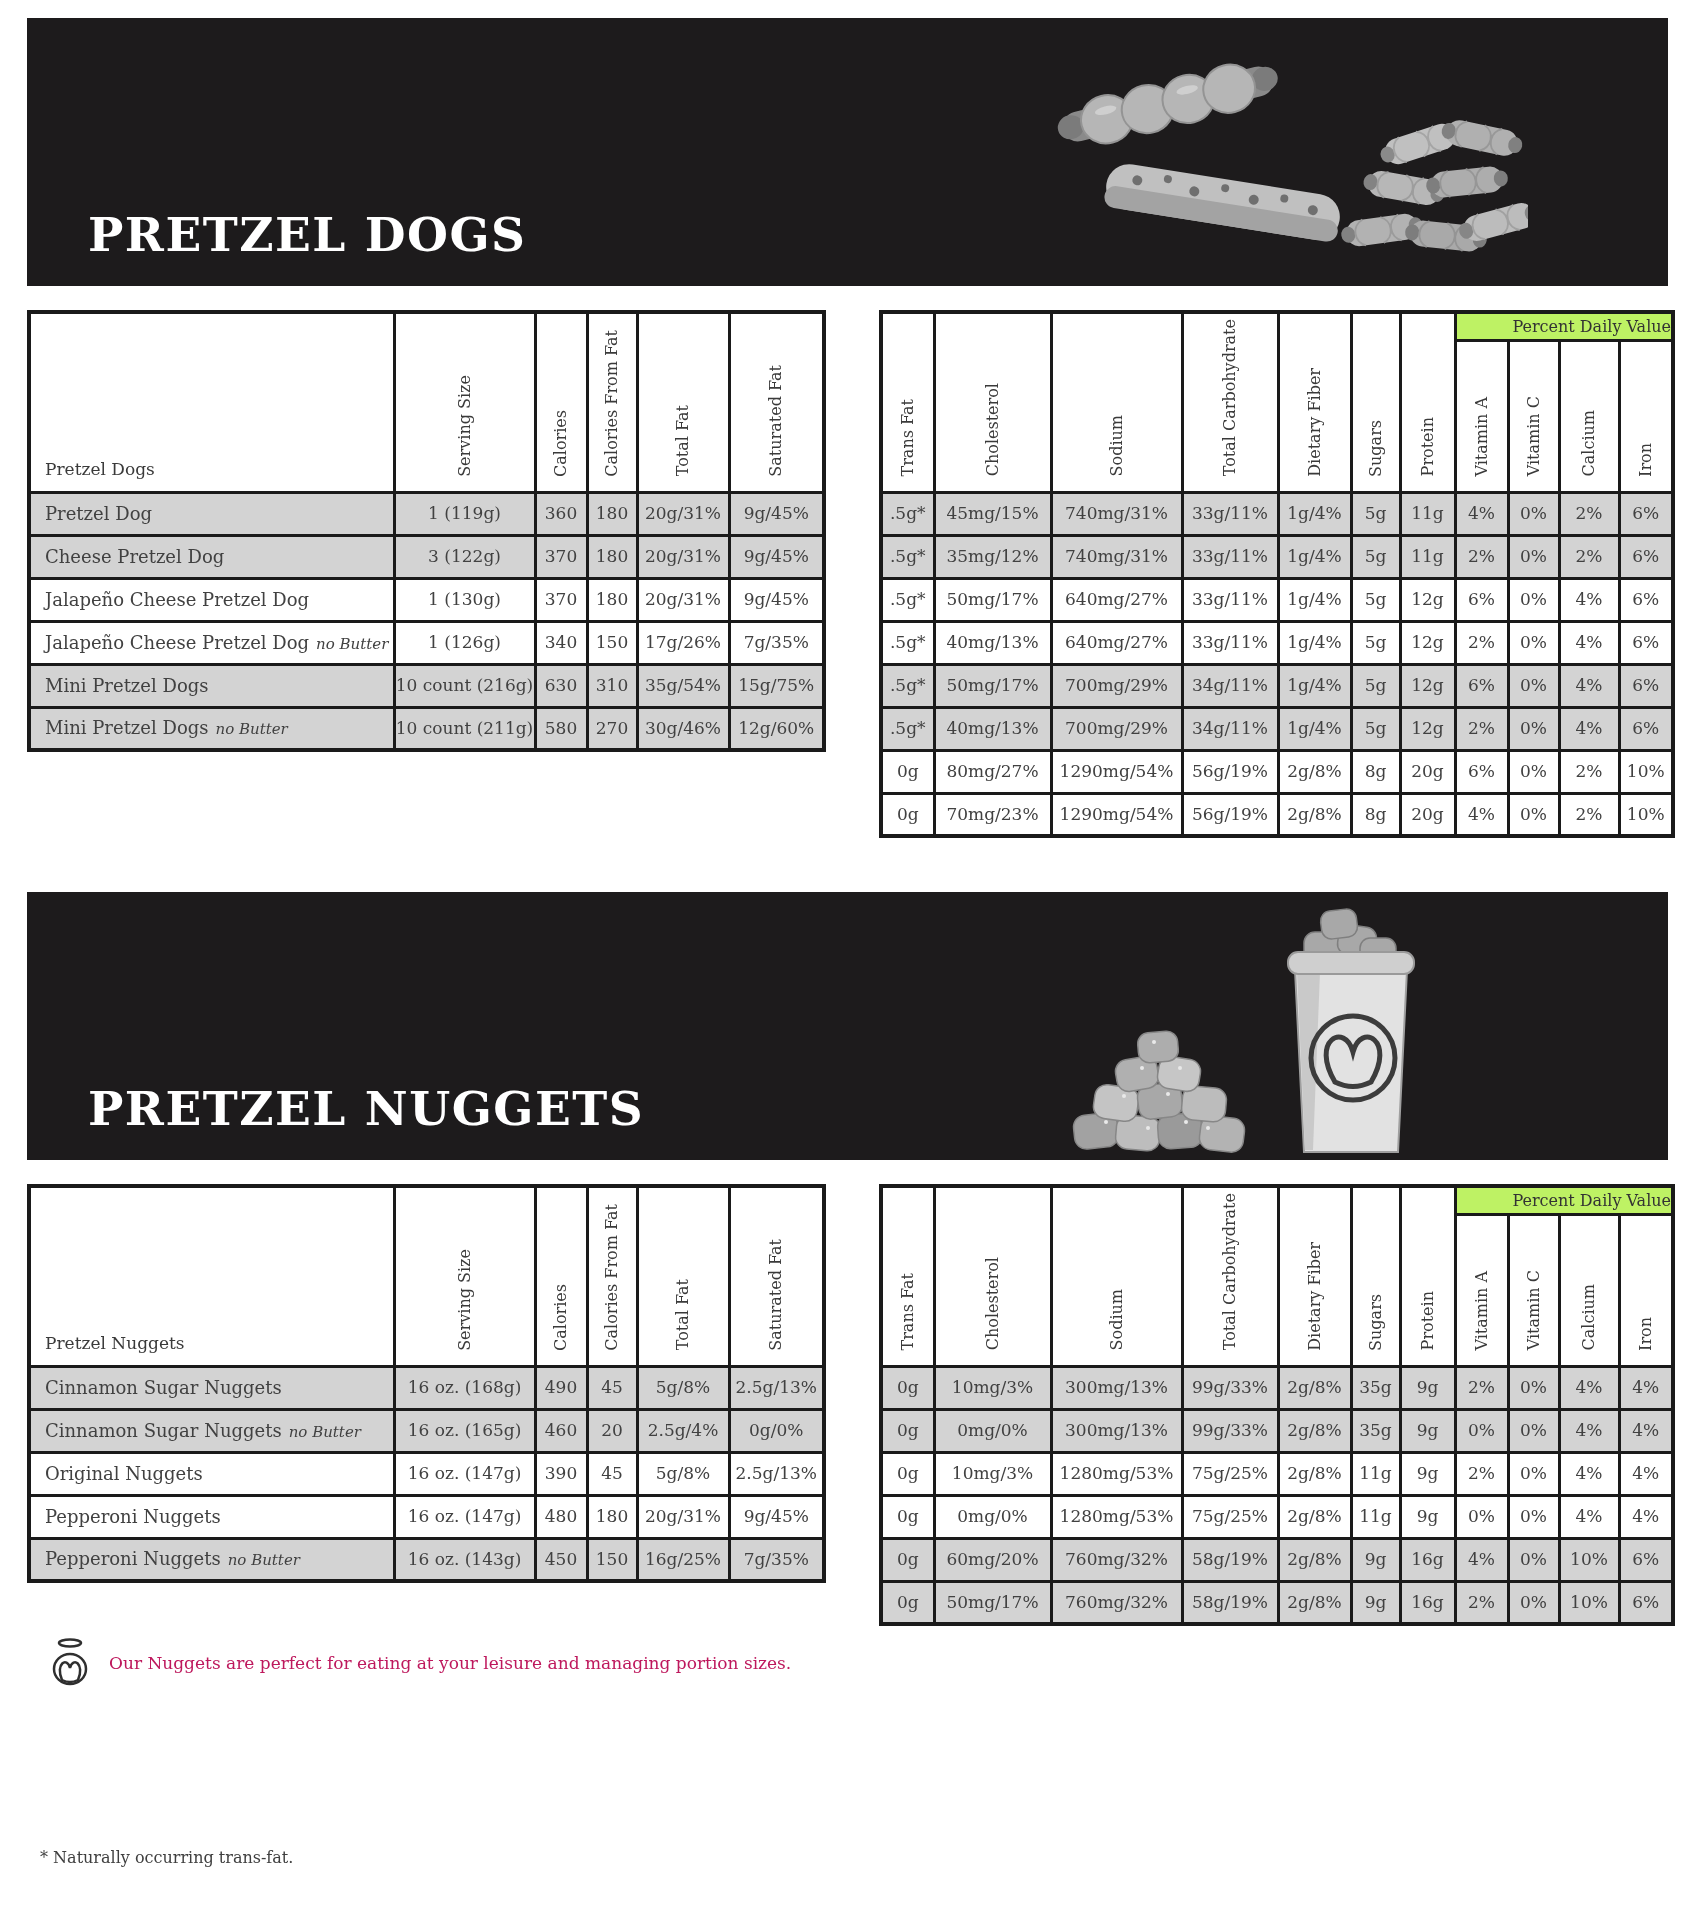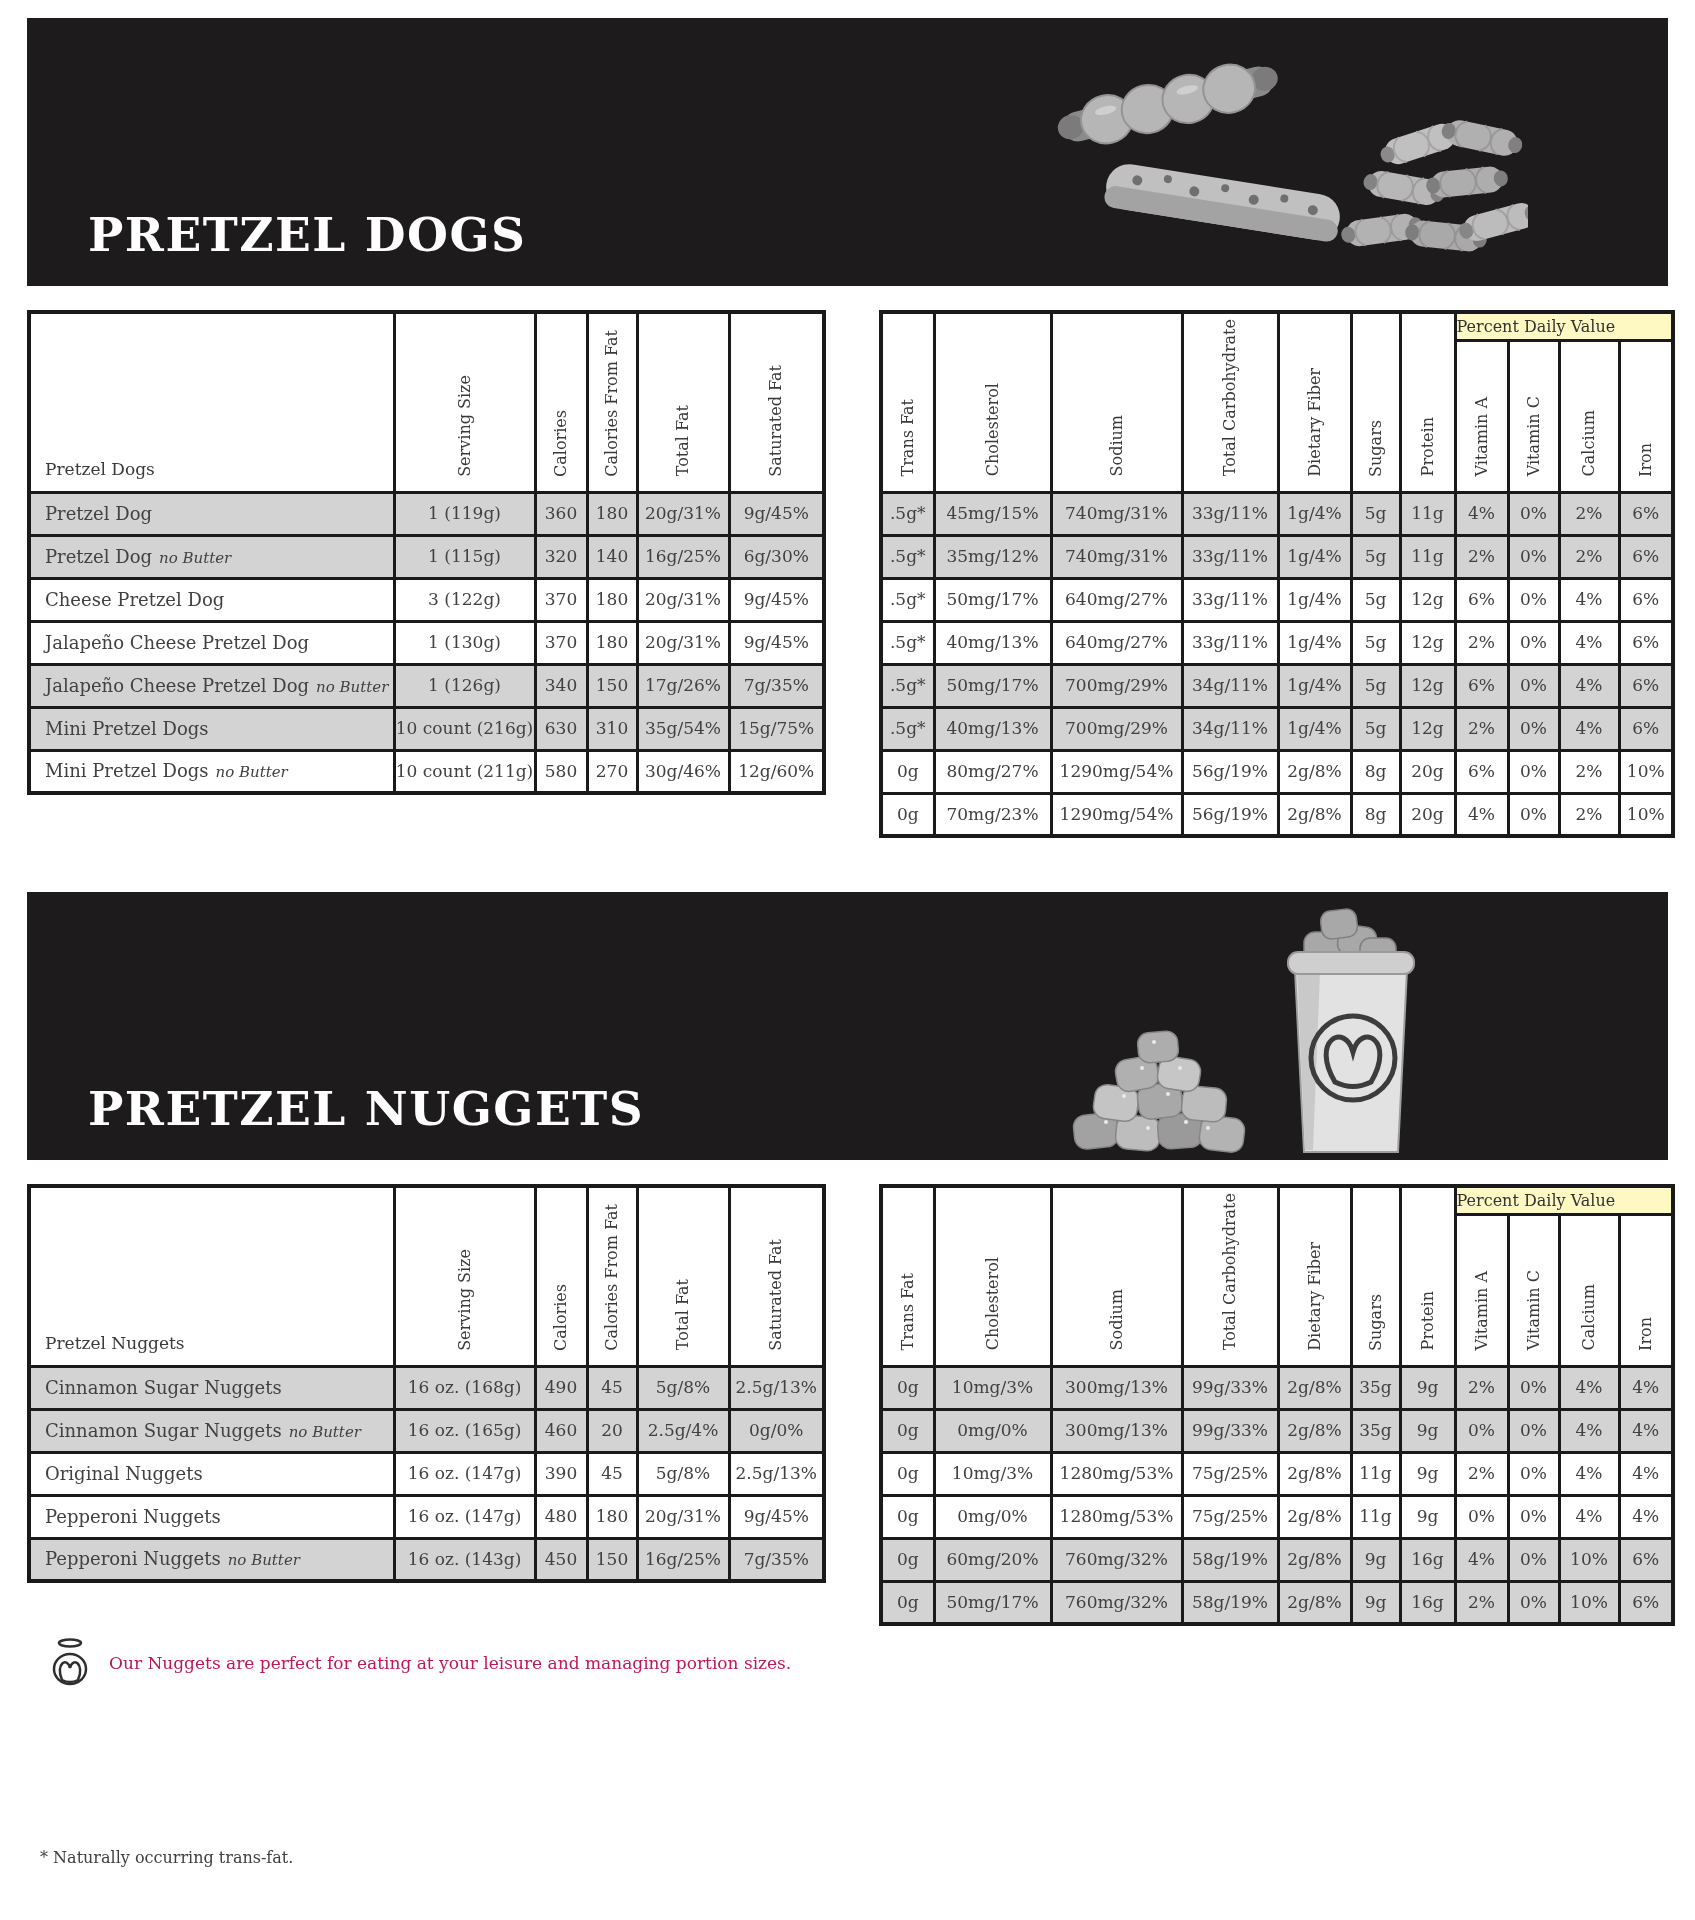--- a/index.html
+++ b/index.html
@@ -74,22 +74,22 @@
   .vtext {
     display: inline-block;
     writing-mode: vertical-rl;
     transform: rotate(180deg);
     white-space: nowrap;
     font-size: 16px;
     color: #3a3a3a;
     line-height: 1;
   }
   th.pdv {
-    background: #fef9c3;
-    text-align: left;
+    background: #bef264;
+    text-align: right;
     vertical-align: middle;
     font-size: 16px;
     color: #333;
   }
   tbody tr { height: 43px; background: #fff; }
   tbody tr:nth-child(4n+1), tbody tr:nth-child(4n+2) { background: #d3d3d3; margin-top: 32px; }
   tbody td {
     text-align: center;
     font-size: 17px;
     color: #414141;
@@ -221,28 +221,20 @@
       <tbody>
         <tr>
           <td class="name-c"><span class="item">Pretzel Dog</span><span class="suffix"></span></td>
           <td>1 (119g)</td>
           <td>360</td>
           <td>180</td>
           <td>20g/31%</td>
           <td>9g/45%</td>
         </tr>
           <tr>
-          <td class="name-c"><span class="item">Pretzel Dog</span><span class="suffix">no Butter</span></td>
-          <td>1 (115g)</td>
-          <td>320</td>
-          <td>140</td>
-          <td>16g/25%</td>
-          <td>6g/30%</td>
-        </tr>
-          <tr>
           <td class="name-c"><span class="item">Cheese Pretzel Dog</span><span class="suffix"></span></td>
           <td>3 (122g)</td>
           <td>370</td>
           <td>180</td>
           <td>20g/31%</td>
           <td>9g/45%</td>
         </tr>
           <tr>
           <td class="name-c"><span class="item">Jalapeño Cheese Pretzel Dog</span><span class="suffix"></span></td>
           <td>1 (130g)</td>

